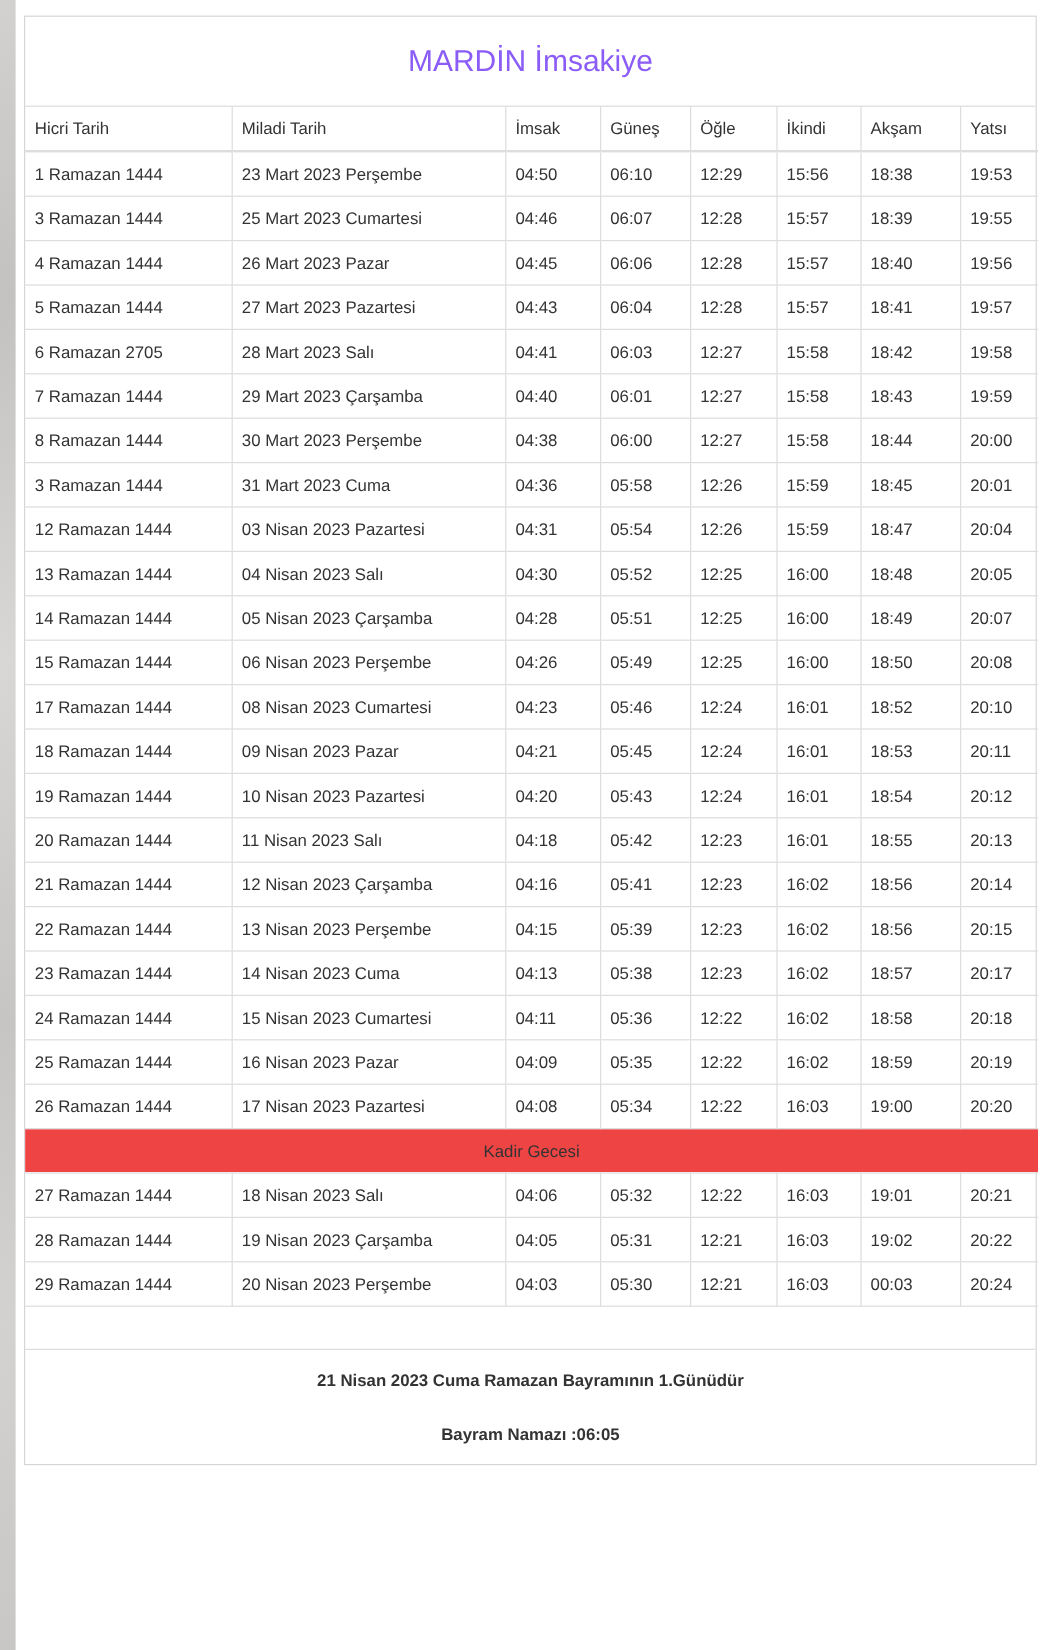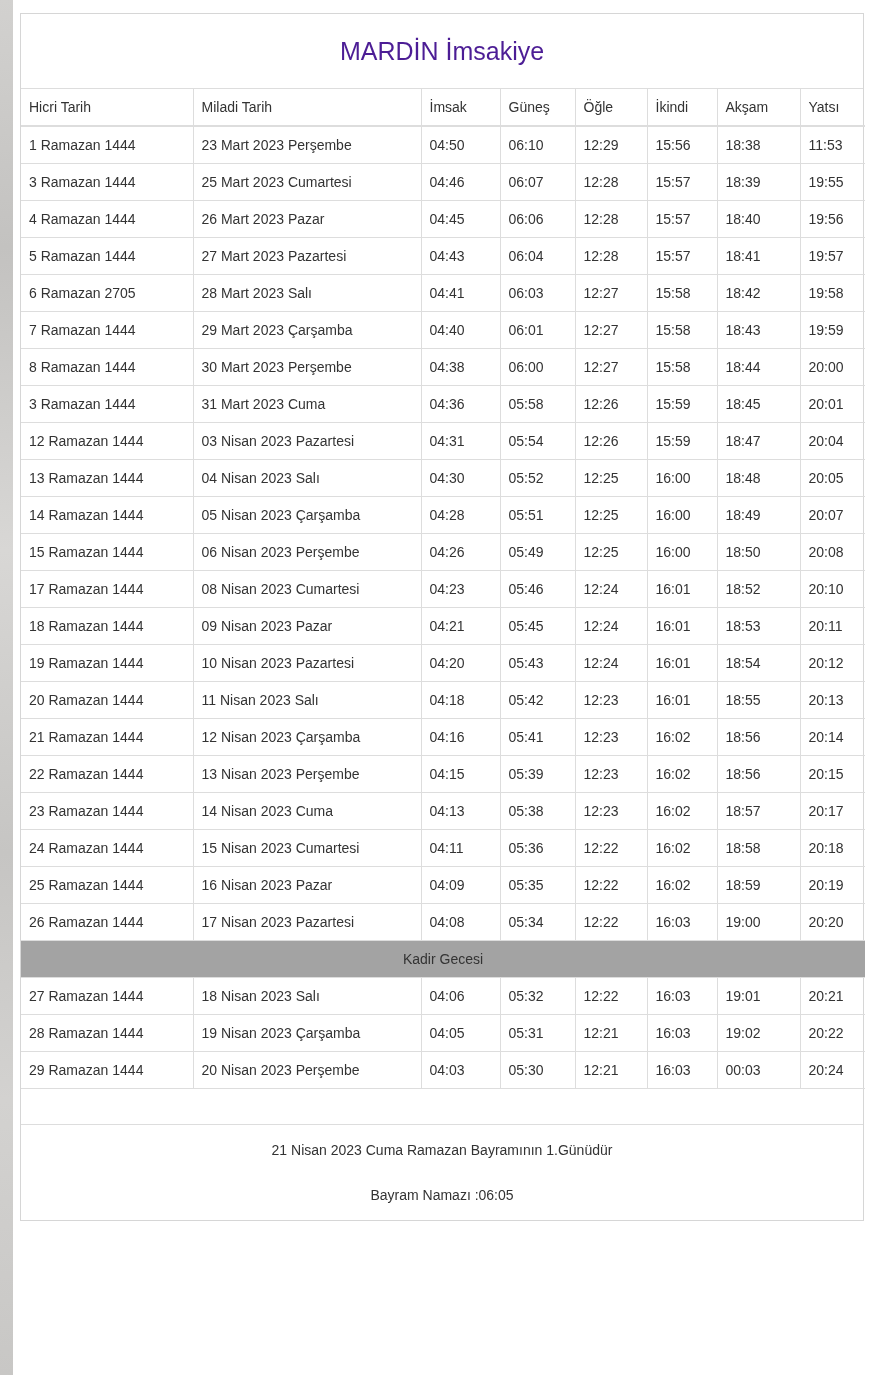--- a/index.html
+++ b/index.html
@@ -33,21 +33,21 @@
     height: 74px;
     border-bottom: 1px solid #dddddd;
     display: flex;
     align-items: center;
     justify-content: center;
   }
   .title-bar h1 {
     margin: 0;
     font-size: 25px;
     font-weight: 400;
-    color: #4c1d95;
+    color: #8b5cf6;
   }
   table.imsakiye {
     width: 100%;
     border-collapse: collapse;
     table-layout: fixed;
     font-size: 14px;
     color: #333333;
   }
   table.imsakiye th, table.imsakiye td {
     border: 1px solid #dddddd;
@@ -70,21 +70,21 @@
     border-left: none;
     border-right: none;
   }
   .spacer {
     height: 35px;
   }
   .footer-note {
     border-top: 1px solid #dddddd;
     text-align: center;
     font-size: 14px;
-    font-weight: 400;
+    font-weight: 700;
     color: #333333;
   }
   .footer-note p { margin: 0; line-height: 20px; }
   .footer-note p.line1 { padding-top: 15px; }
   .footer-note p.line2 { padding-top: 25px; padding-bottom: 15px; }
 </style>
 </head>
 <body>
 
 <div class="bg-strip"></div>
@@ -120,21 +120,21 @@
     </thead>
     <tbody>
         <tr>
           <td>1 Ramazan 1444</td>
           <td>23 Mart 2023 Perşembe</td>
           <td>04:50</td>
           <td>06:10</td>
           <td>12:29</td>
           <td>15:56</td>
           <td>18:38</td>
-          <td>11:53</td>
+          <td>19:53</td>
         </tr>
         <tr>
           <td>3 Ramazan 1444</td>
           <td>25 Mart 2023 Cumartesi</td>
           <td>04:46</td>
           <td>06:07</td>
           <td>12:28</td>
           <td>15:57</td>
           <td>18:39</td>
           <td>19:55</td>
@@ -333,21 +333,21 @@
           <td>26 Ramazan 1444</td>
           <td>17 Nisan 2023 Pazartesi</td>
           <td>04:08</td>
           <td>05:34</td>
           <td>12:22</td>
           <td>16:03</td>
           <td>19:00</td>
           <td>20:20</td>
         </tr>
         <tr class="kadir-row">
-          <td colspan="8" style="background: #a3a3a3;">Kadir Gecesi</td>
+          <td colspan="8" style="background: #ef4444;">Kadir Gecesi</td>
         </tr>
         <tr>
           <td>27 Ramazan 1444</td>
           <td>18 Nisan 2023 Salı</td>
           <td>04:06</td>
           <td>05:32</td>
           <td>12:22</td>
           <td>16:03</td>
           <td>19:01</td>
           <td>20:21</td>

